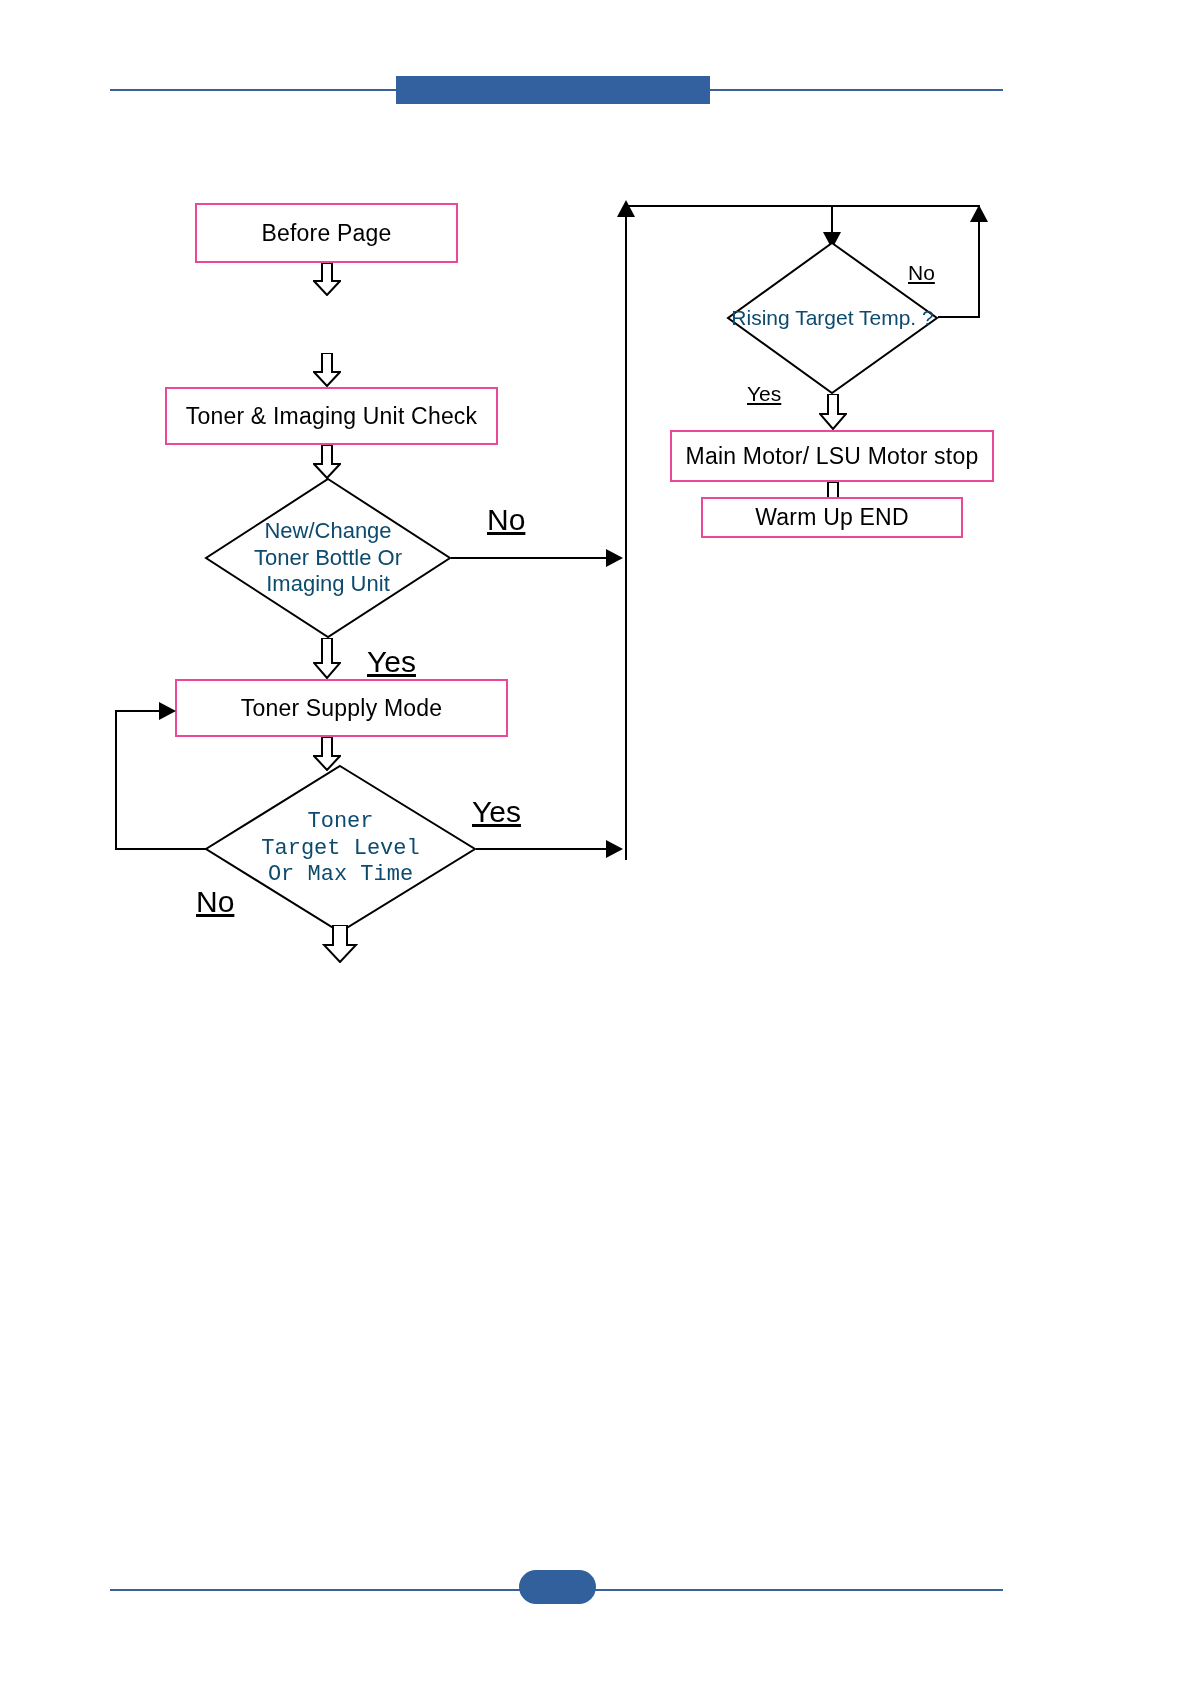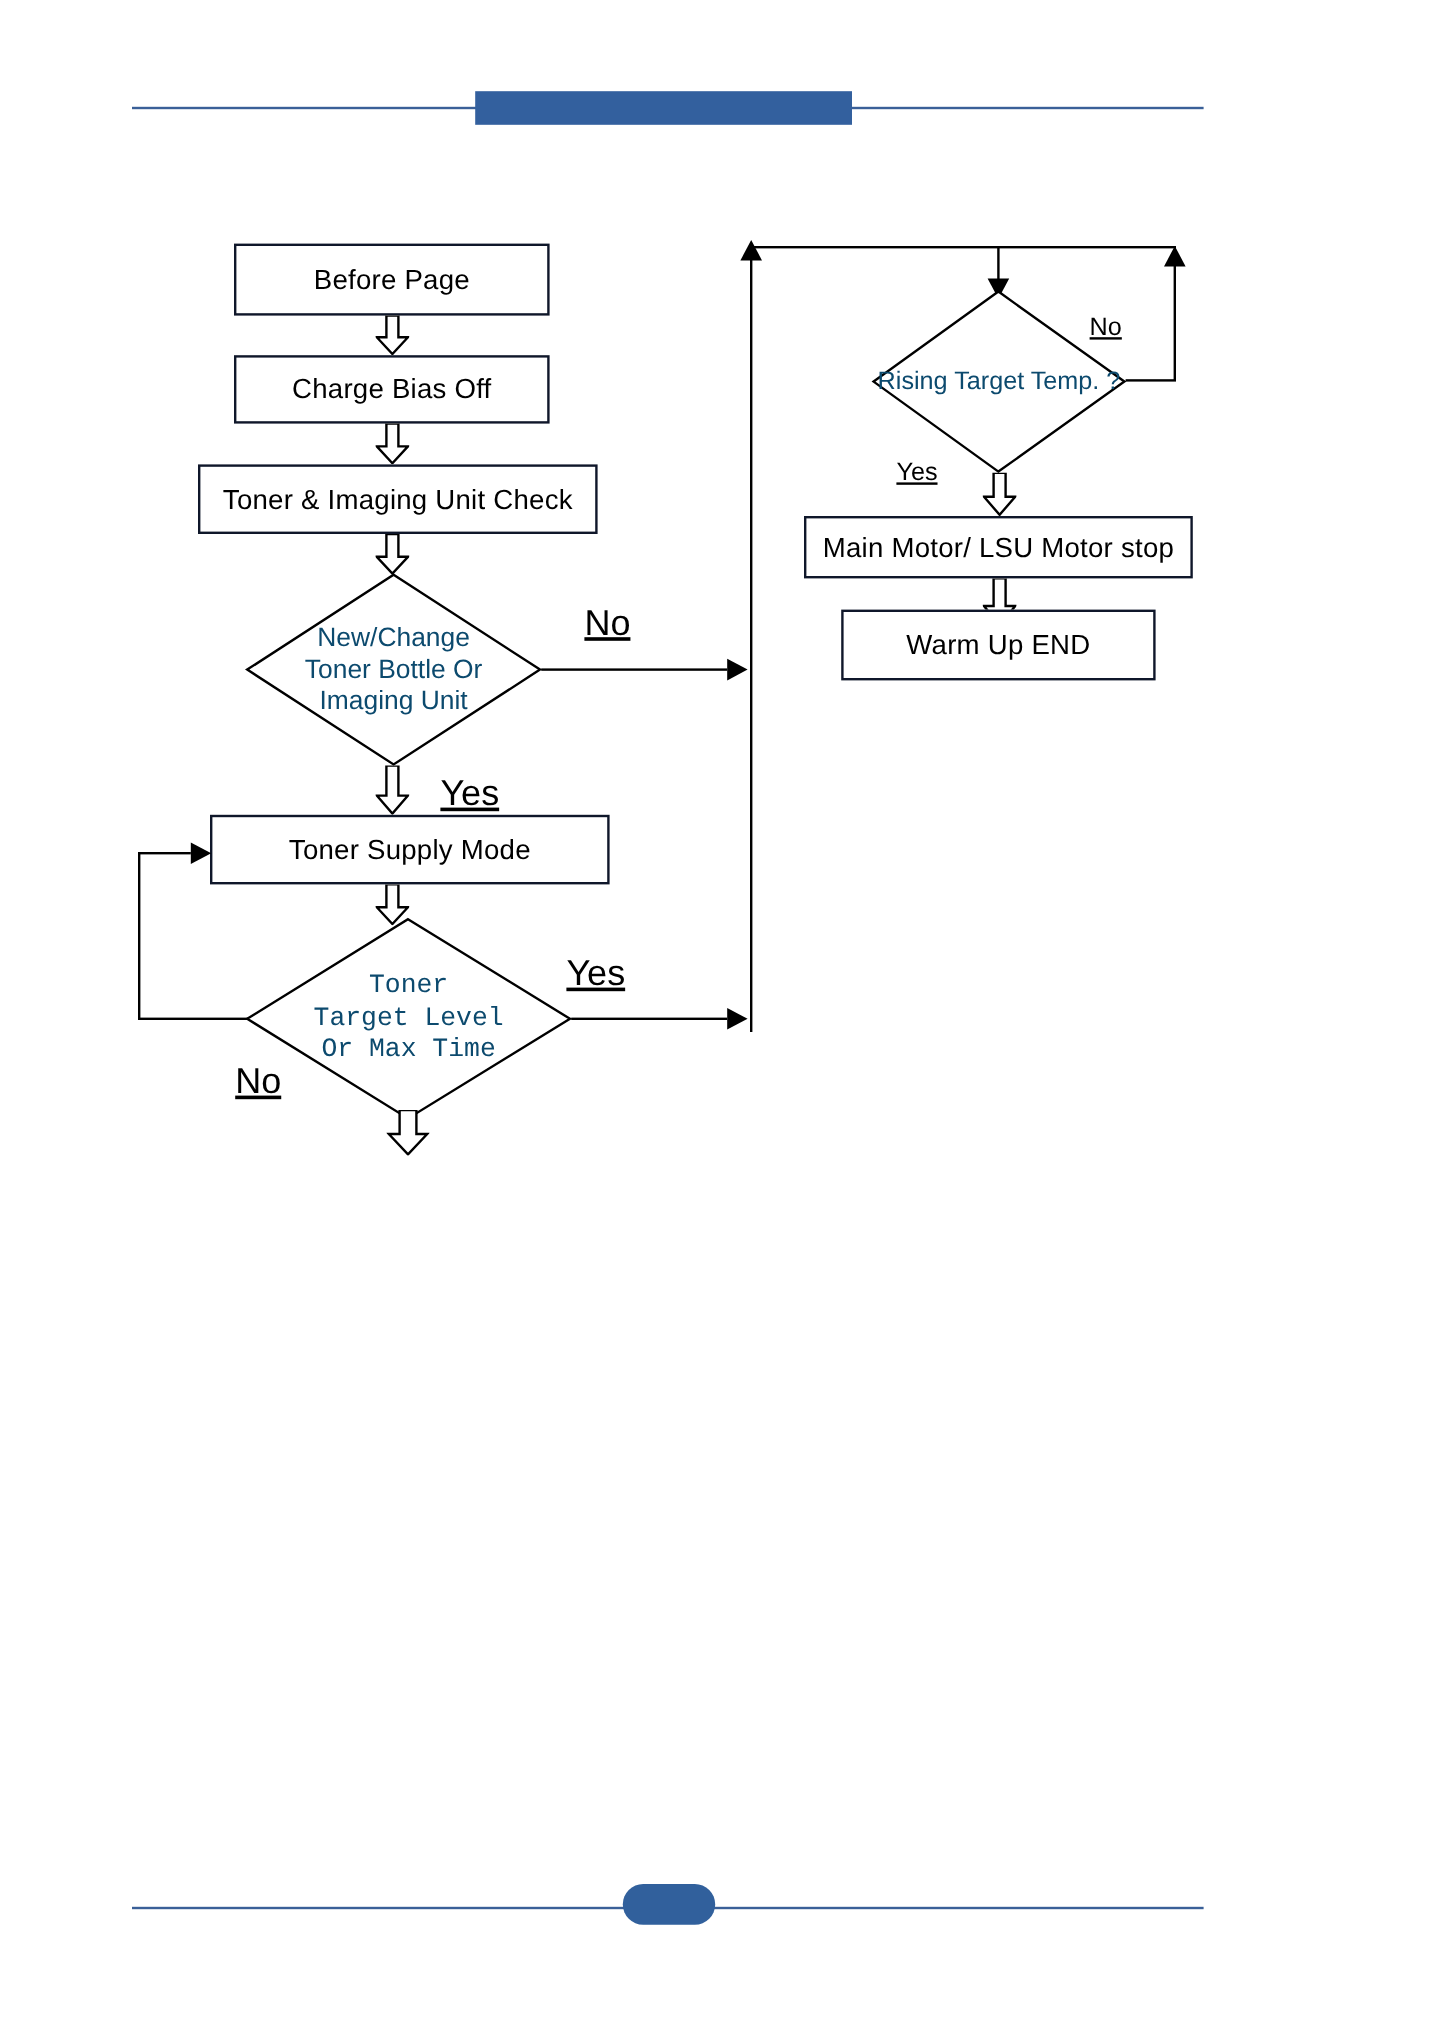--- a/index.html
+++ b/index.html
@@ -52,21 +52,21 @@
     left: 519px;
     top: 1570px;
     width: 77px;
     height: 34px;
     border-radius: 17px;
     background: #31609C;
   }
 
   .box {
     position: absolute;
-    border: 2px solid #0f172a;
+    border: 2px solid #ec4899;
     background: #ffffff;
     box-sizing: border-box;
     display: flex;
     align-items: center;
     justify-content: center;
     color: #000000;
     font-size: 23px;
     letter-spacing: .2px;
     white-space: nowrap;
   }
@@ -139,23 +139,20 @@
   <div class="box" style="left:195px; top:203px; width:263px; height:60px;">
     <span>Before Page</span>
   </div>
 
   <div class="blockarrow" style="left:313px; top:263px;">
     <svg width="28" height="33" viewBox="0 0 28 33">
       <polygon points="9,0 19,0 19,18 27,18 14,32 1,18 9,18" fill="#ffffff" stroke="#000000" stroke-width="2"></polygon>
     </svg>
   </div>
 
-  <div class="box" style="left:195px; top:296px; width:263px; height:57px;">
-    <span>Charge  Bias Off</span>
-  </div>
 
   <div class="blockarrow" style="left:313px; top:353px;">
     <svg width="28" height="34" viewBox="0 0 28 34">
       <polygon points="9,0 19,0 19,19 27,19 14,33 1,19 9,19" fill="#ffffff" stroke="#000000" stroke-width="2"></polygon>
     </svg>
   </div>
 
   <div class="box" style="left:165px; top:387px; width:333px; height:58px;justify-content:center;">
     <span>Toner  &amp; Imaging Unit Check</span>
   </div>
@@ -256,20 +253,20 @@
   <div class="box" style="left:670px; top:430px; width:324px; height:52px;">
     <span>Main Motor/ LSU Motor stop</span>
   </div>
 
   <div class="blockarrow" style="left:819px; top:482px;">
     <svg width="28" height="40" viewBox="0 0 28 40">
       <polygon points="9,0 19,0 19,23 27,23 14,39 1,23 9,23" fill="#ffffff" stroke="#000000" stroke-width="2"></polygon>
     </svg>
   </div>
 
-  <div class="box" style="left:701px; top:508px; width:262px; height:59px;">
+  <div class="box" style="left:701px; top:497px; width:262px; height:41px;">
     <span>Warm Up END</span>
   </div>
 
   <div class="ftr-line"></div>
   <div class="ftr-pill"></div>
 
 </div>
 
 </body></html>

